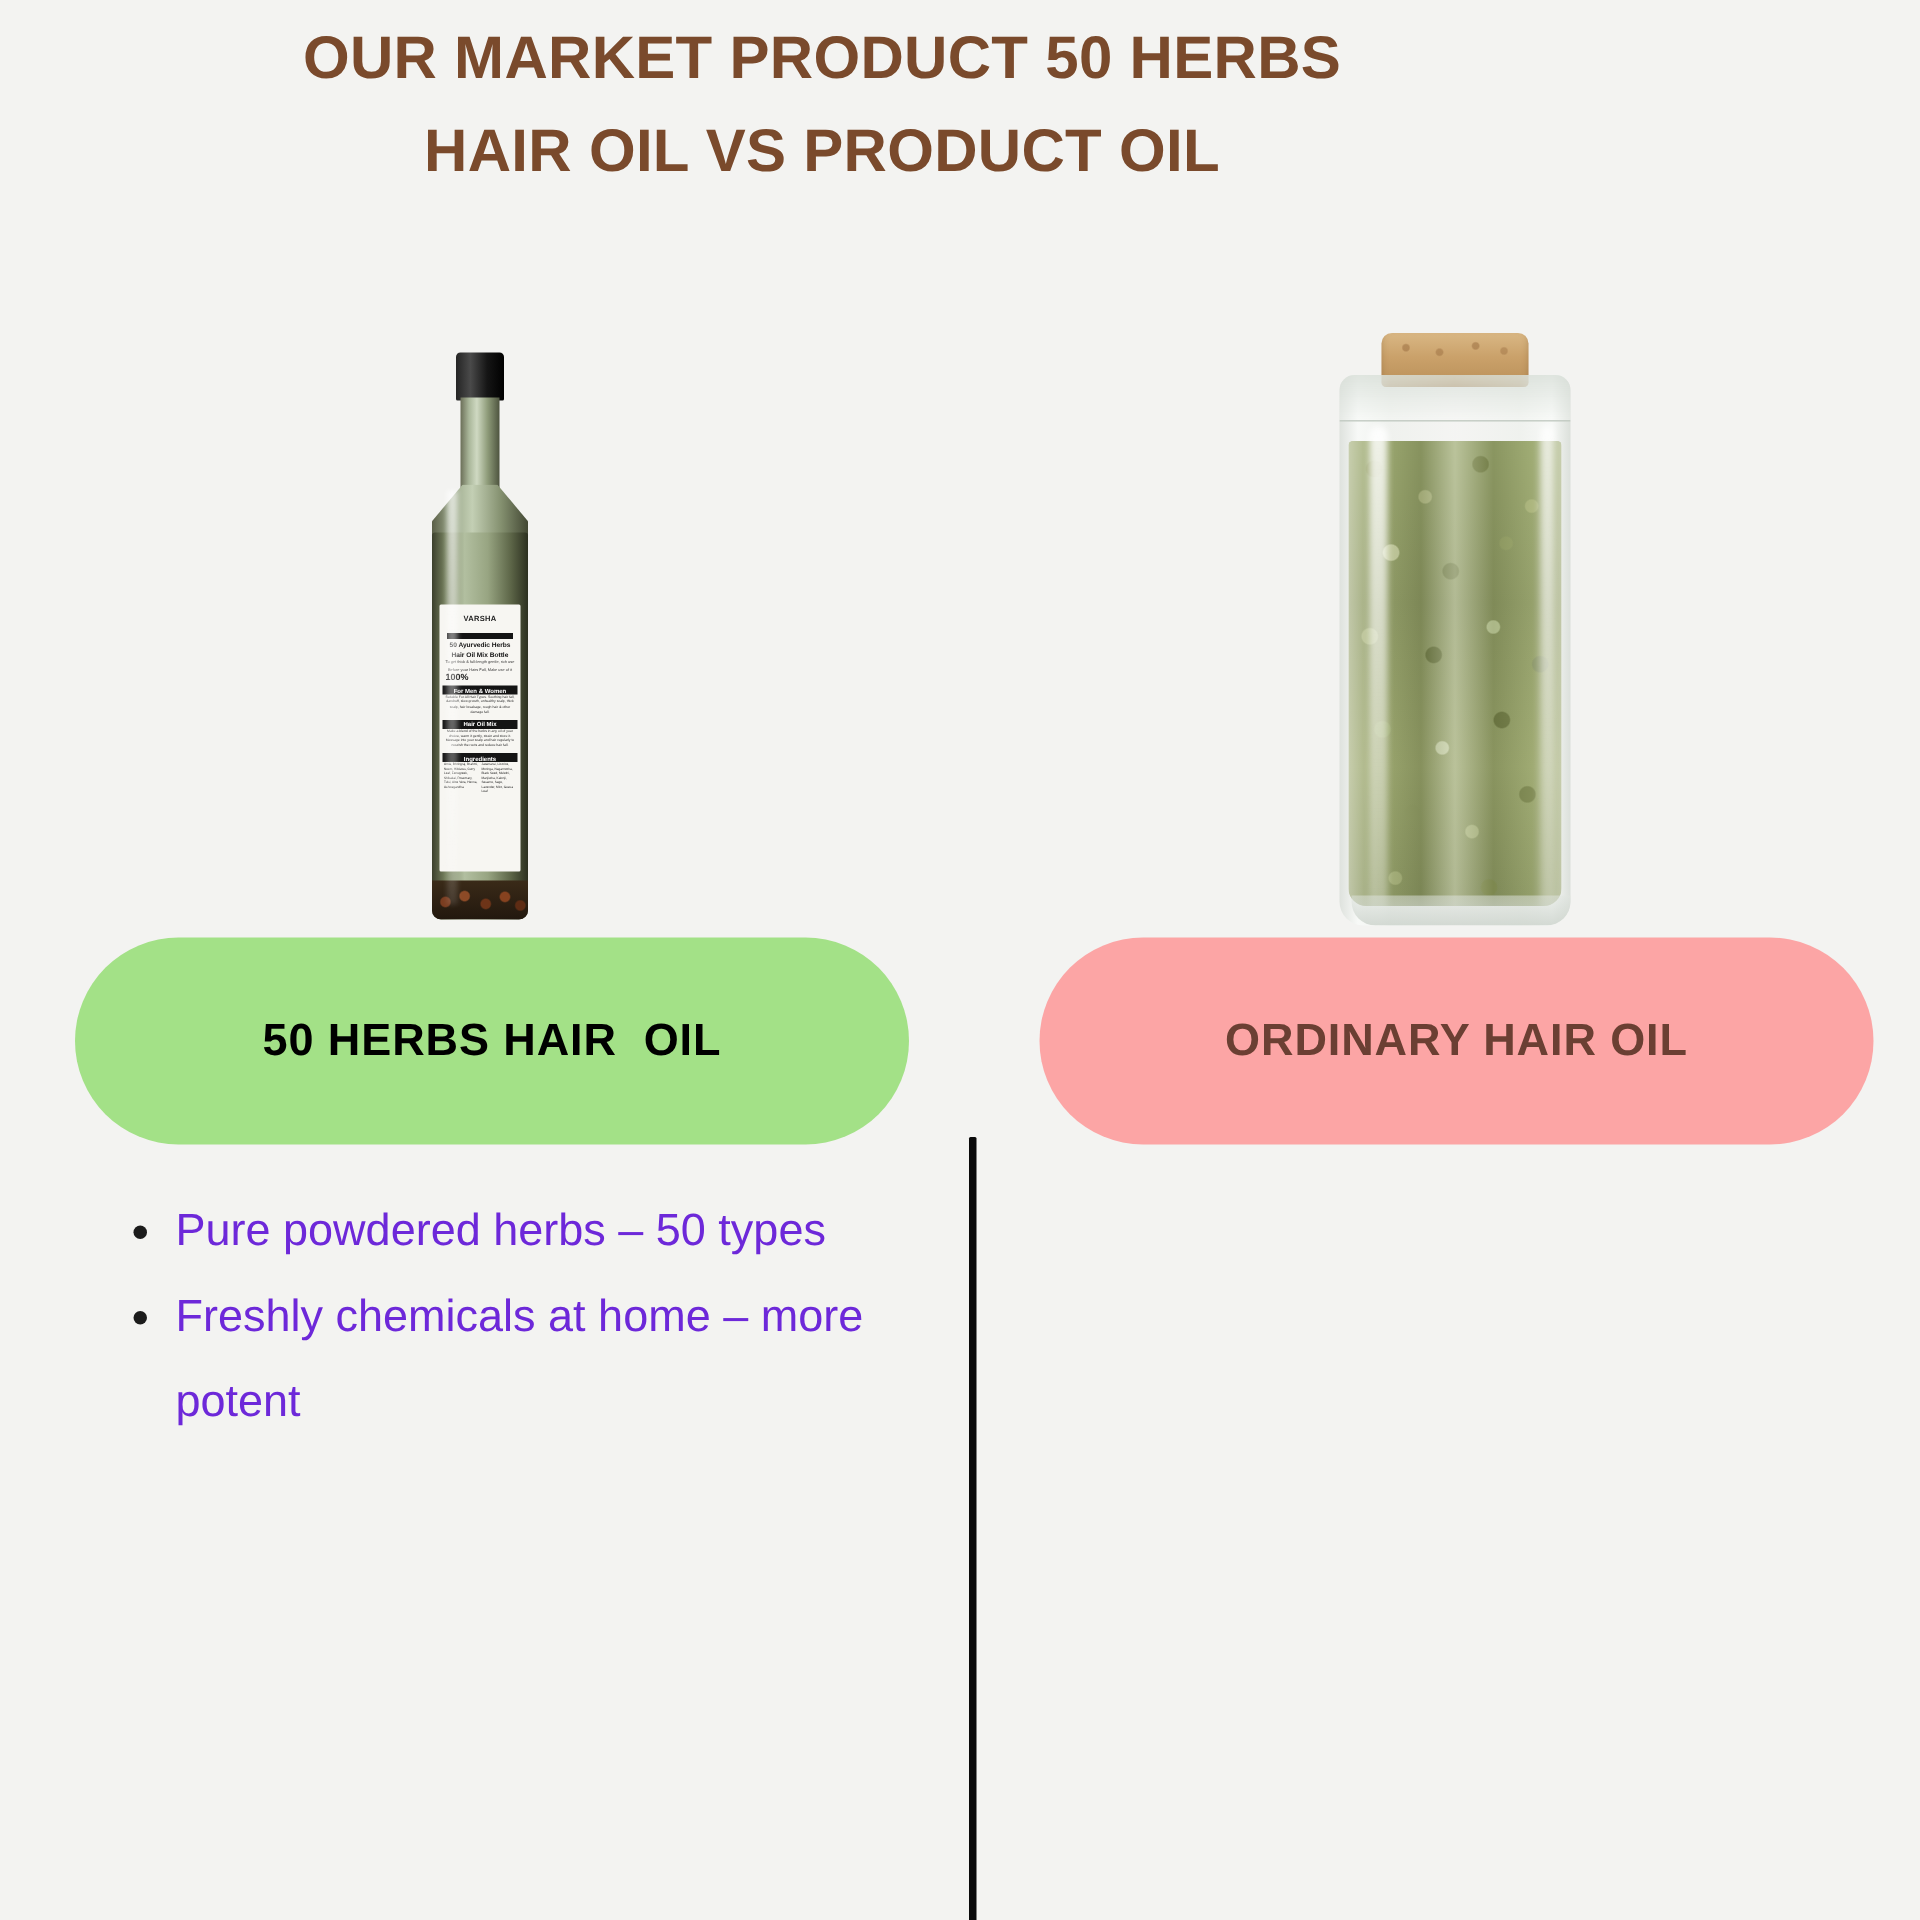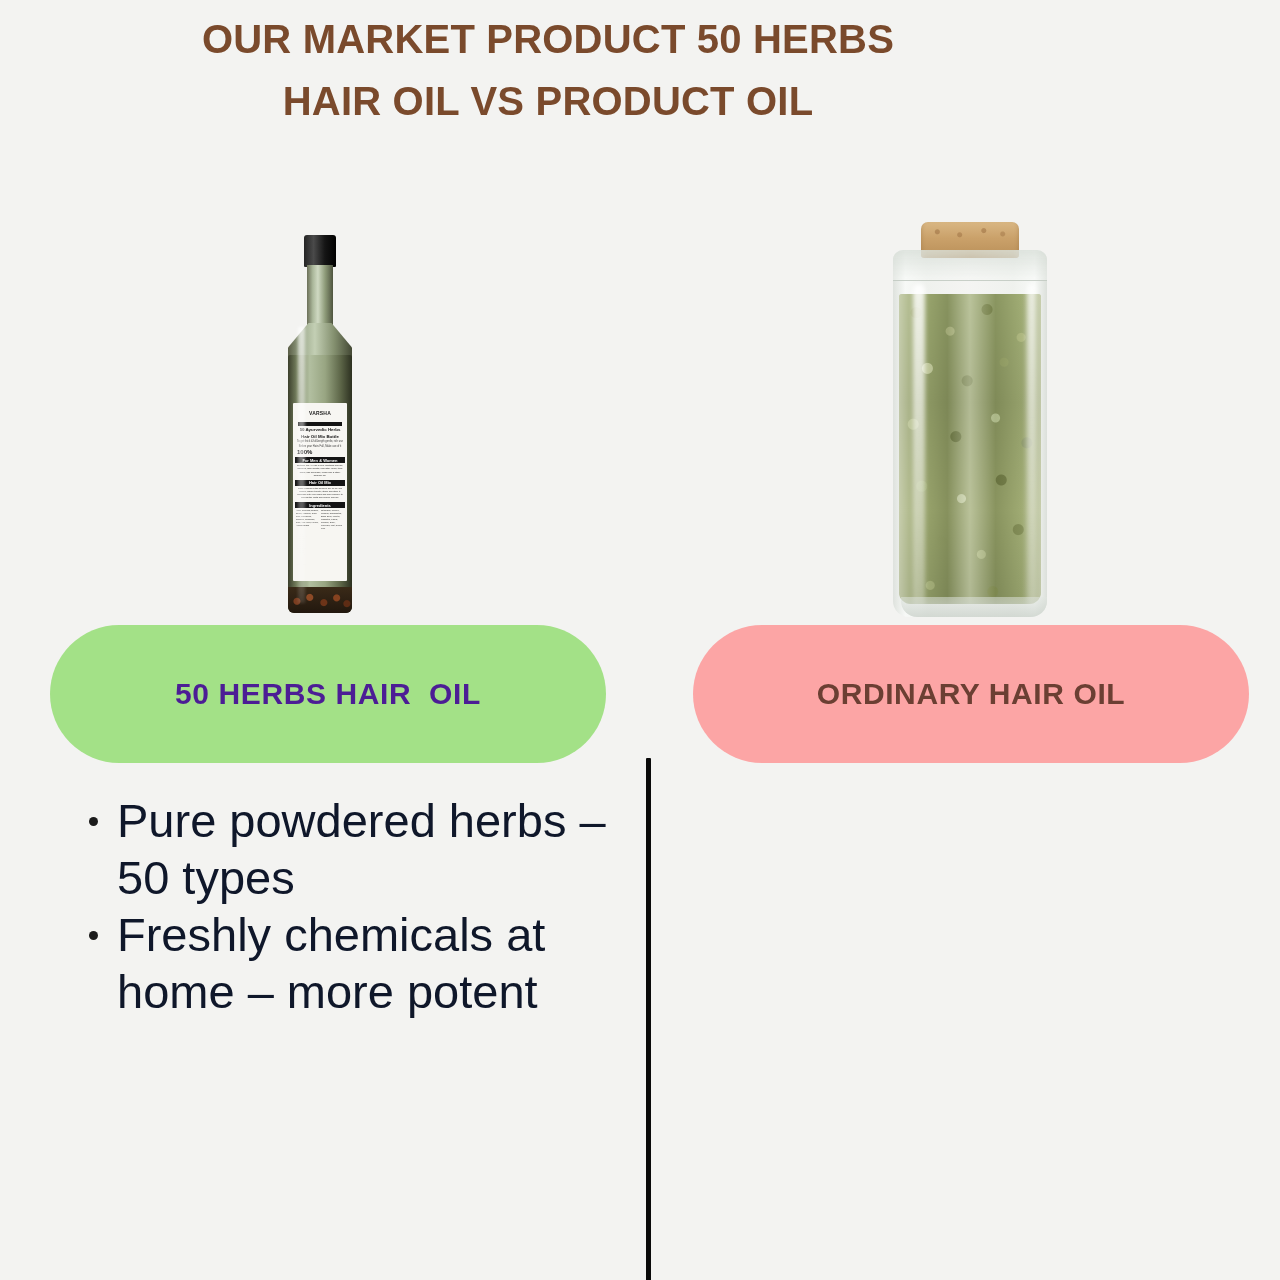--- a/index.html
+++ b/index.html
@@ -377,34 +377,34 @@
     width: 556px;
     background: #fca5a5;
   }
   .pill-label {
     font-family: "Liberation Sans", sans-serif;
     font-weight: bold;
     font-size: 30px;
     letter-spacing: 0.6px;
     white-space: pre;
   }
-  .pill.green .pill-label { color: #4c1d95; }
+  .pill.green .pill-label { color: #000000; }
   .pill.gray  .pill-label { color: #6b3f33; }
 
   
   .bullets {
     position: absolute;
     top: 592px;
     margin: 0;
     padding: 0;
     list-style: none;
     font-family: "Liberation Sans", sans-serif;
-    font-size: 47px;
+    font-size: 30px;
     line-height: 57px;
-    color: #0f172a;
+    color: #6d28d9;
   }
   .bullets.left  { left: 82px;  width: 556px; }
   .bullets li {
     position: relative;
     padding-left: 35px;
     margin-bottom: 0;
   }
   .bullets li::before {
     content: "";
     position: absolute;

